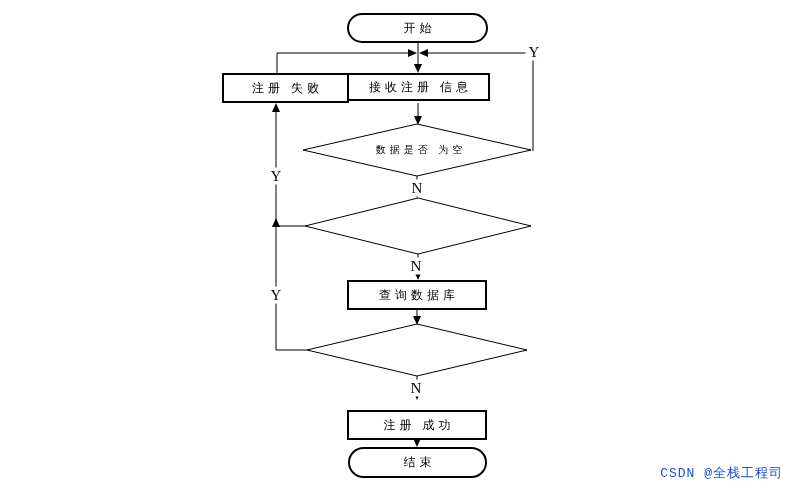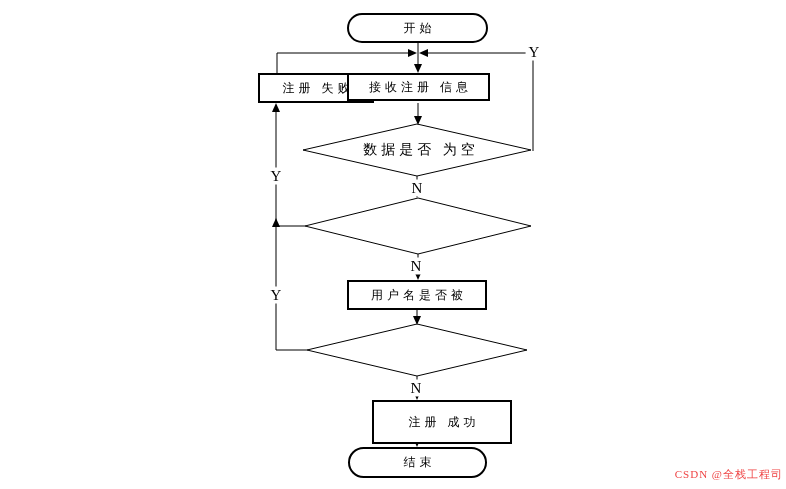--- a/index.html
+++ b/index.html
@@ -26,53 +26,53 @@
     padding-left: 4px;
     white-space: nowrap;
     z-index: 2;
   }
   .terminal { border-radius: 16px; }
   .diamond-label {
     position: absolute;
     display: flex;
     align-items: center;
     justify-content: center;
-    font-size: 14px;
+    font-size: 10px;
     letter-spacing: 4px;
     padding-left: 4px;
     white-space: nowrap;
     z-index: 3;
     background: transparent;
   }
   .branch-label {
     position: absolute;
     transform: translate(-50%, -50%);
     background: #ffffff;
     font-family: "Liberation Serif", "DejaVu Serif", serif;
     font-size: 15px;
     line-height: 1;
     padding: 1px 3px;
     z-index: 4;
   }
   .watermark {
     position: absolute;
     right: 3px;
     bottom: 7px;
-    font-family: Liberation Serif, serif;
-    font-size: 11px;
-    color: #ef4444;
+    font-family: Liberation Mono, monospace;
+    font-size: 13px;
+    color: #1d4ed8;
     letter-spacing: 1px;
     z-index: 5;
   }
   
   #node-start    { left: 347px; top: 13px;  width: 141px; height: 30px; }
-  #node-fail     { left: 222px; top: 73px;  width: 116px; height: 30px; margin-left: 36px; }
+  #node-fail     { left: 222px; top: 73px;  width: 127px; height: 30px; }
   #node-receive  { left: 347px; top: 73px;  width: 143px; height: 28px; }
   #node-query    { left: 347px; top: 280px; width: 140px; height: 30px; }
-  #node-success  { left: 347px; top: 400px; width: 140px; height: 44px; margin-left: 25px; }
+  #node-success  { left: 347px; top: 410px; width: 140px; height: 30px; }
   #node-end      { left: 348px; top: 447px; width: 139px; height: 31px; }
   #dlabel-empty    { left: 303px; top: 137px; width: 228px; height: 26px; }
   #dlabel-password { left: 305px; top: 213px; width: 226px; height: 26px; }
   #dlabel-username { left: 307px; top: 337px; width: 220px; height: 26px; }
   #label-y-top   { left: 534px; top: 52px;  }
   #label-y-upper { left: 276px; top: 176px; }
   #label-y-lower { left: 276px; top: 295px; }
   #label-n-1     { left: 417px; top: 188px; }
   #label-n-2     { left: 416px; top: 266px; }
   #label-n-3     { left: 416px; top: 388px; }
@@ -119,21 +119,21 @@
       <polygon points="276,218 272,227 280,227"></polygon>
     </g>
   </svg>
 
   <div class="node terminal" id="node-start">开始</div>
 
   <div class="node" id="node-fail">注册 失败</div>
 
   <div class="node" id="node-receive">接收注册 信息</div>
 
-  <div class="node" id="node-query">用户名是否被</div>
+  <div class="node" id="node-query">查询数据库</div>
 
   <div class="node" id="node-success">注册 成功</div>
 
   <div class="node terminal" id="node-end">结束</div>
 
   <div class="diamond-label" id="dlabel-empty">数据是否 为空</div>
 
 
 
   <div class="branch-label" id="label-y-top">Y</div>

